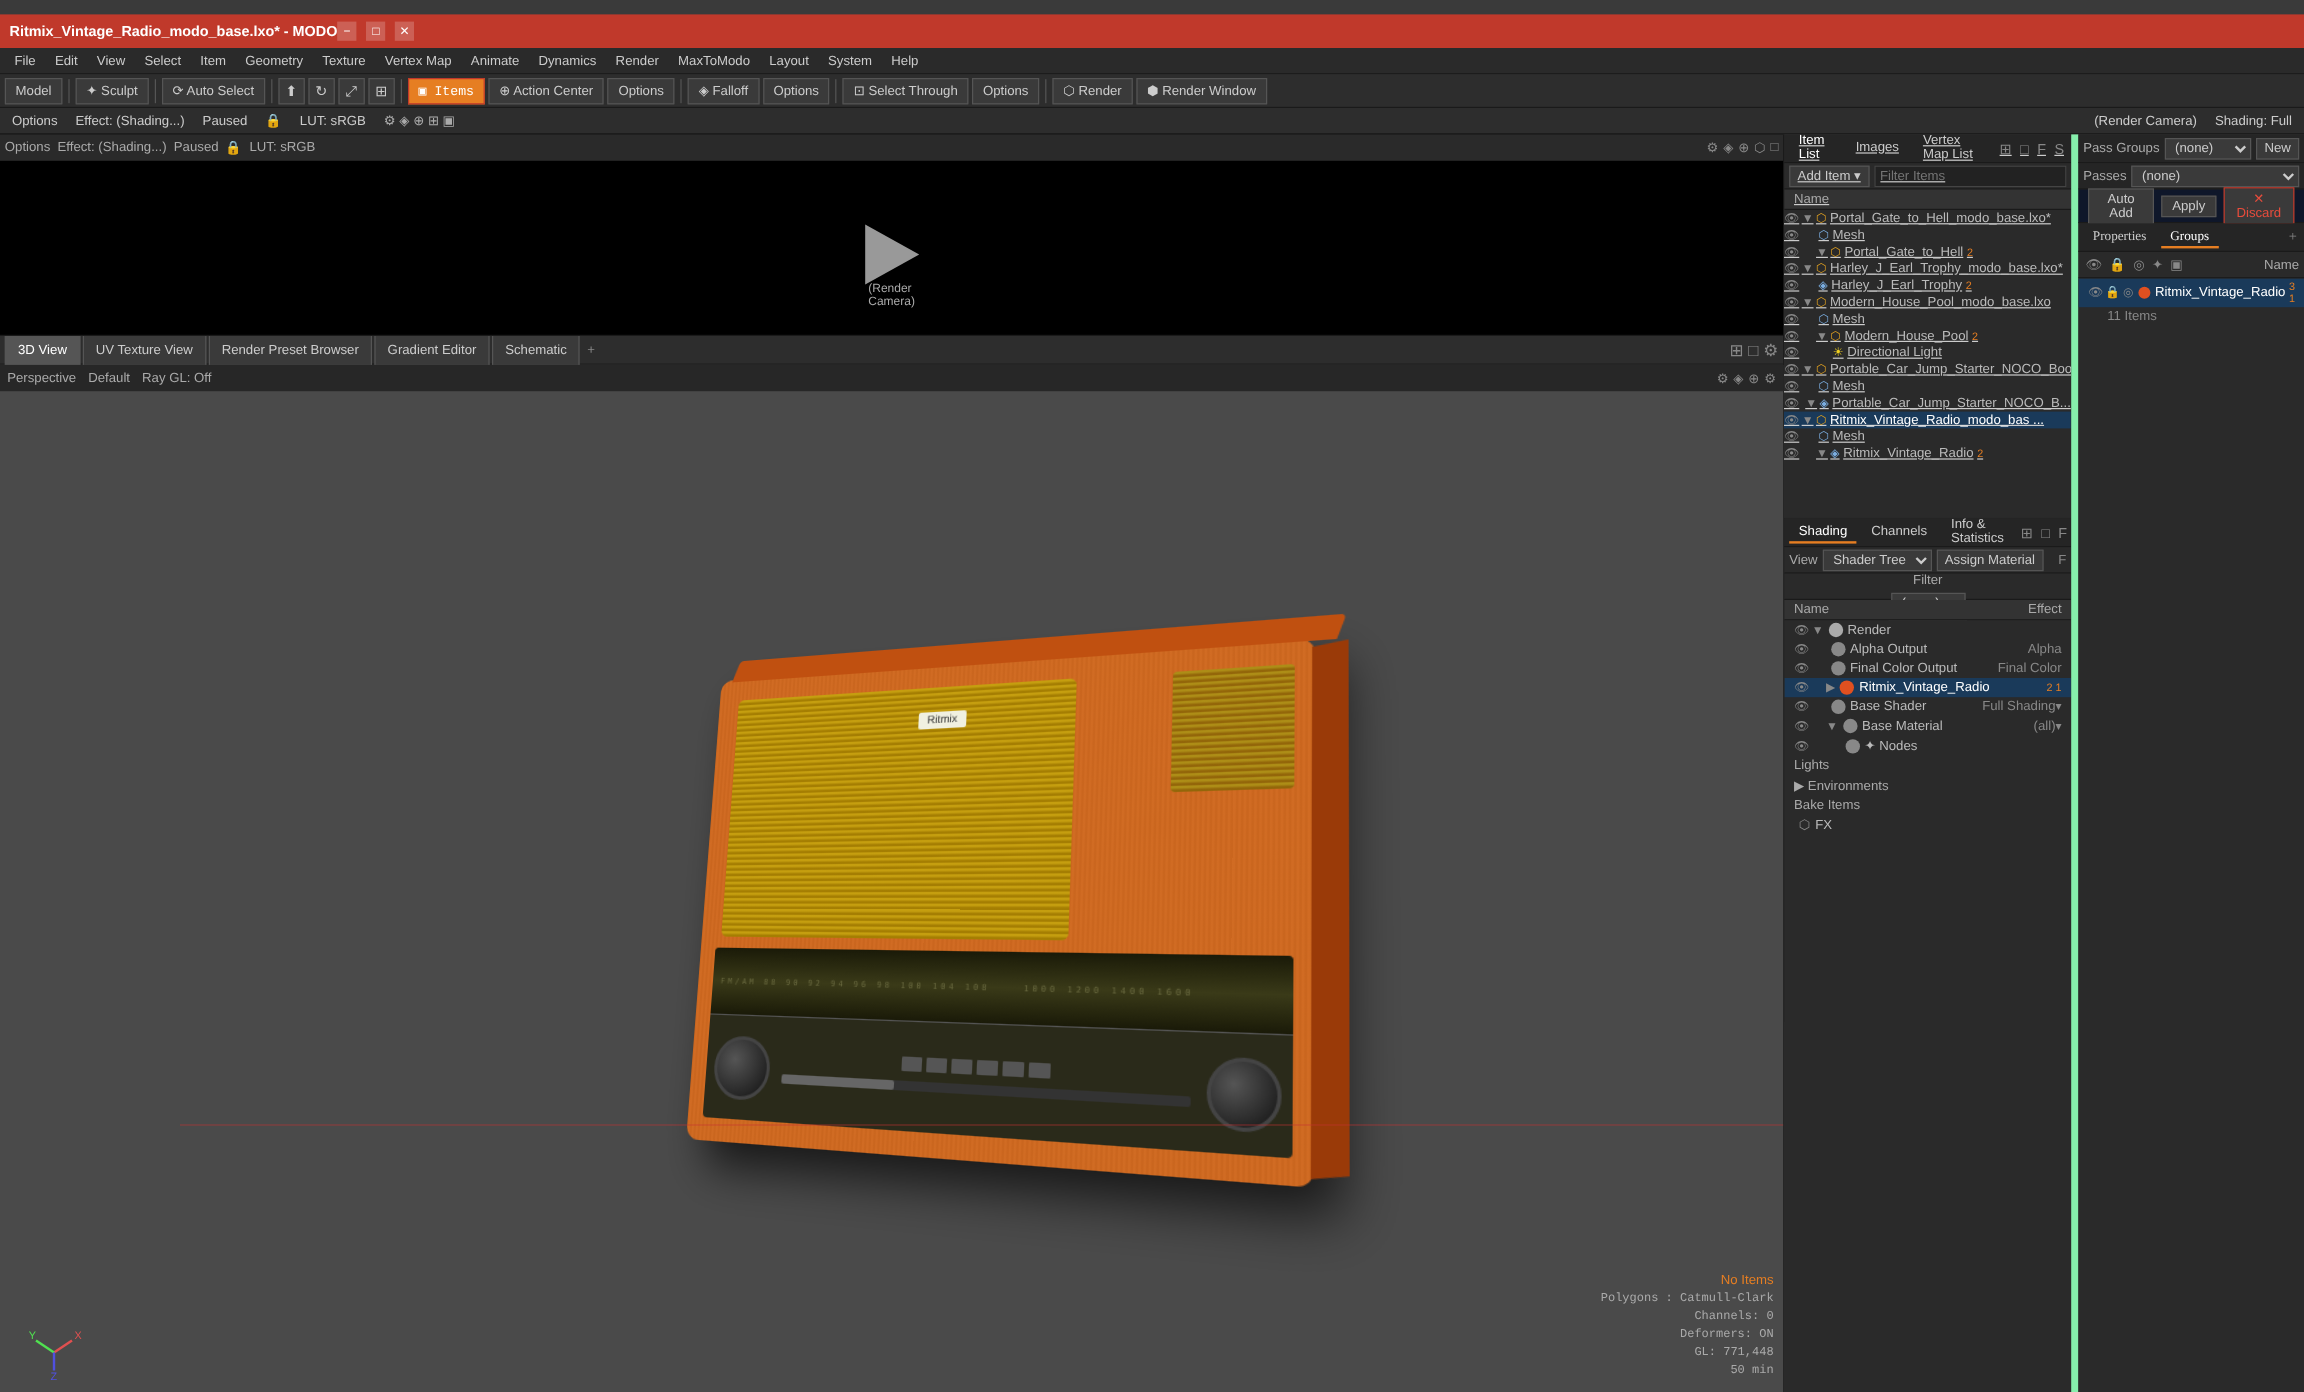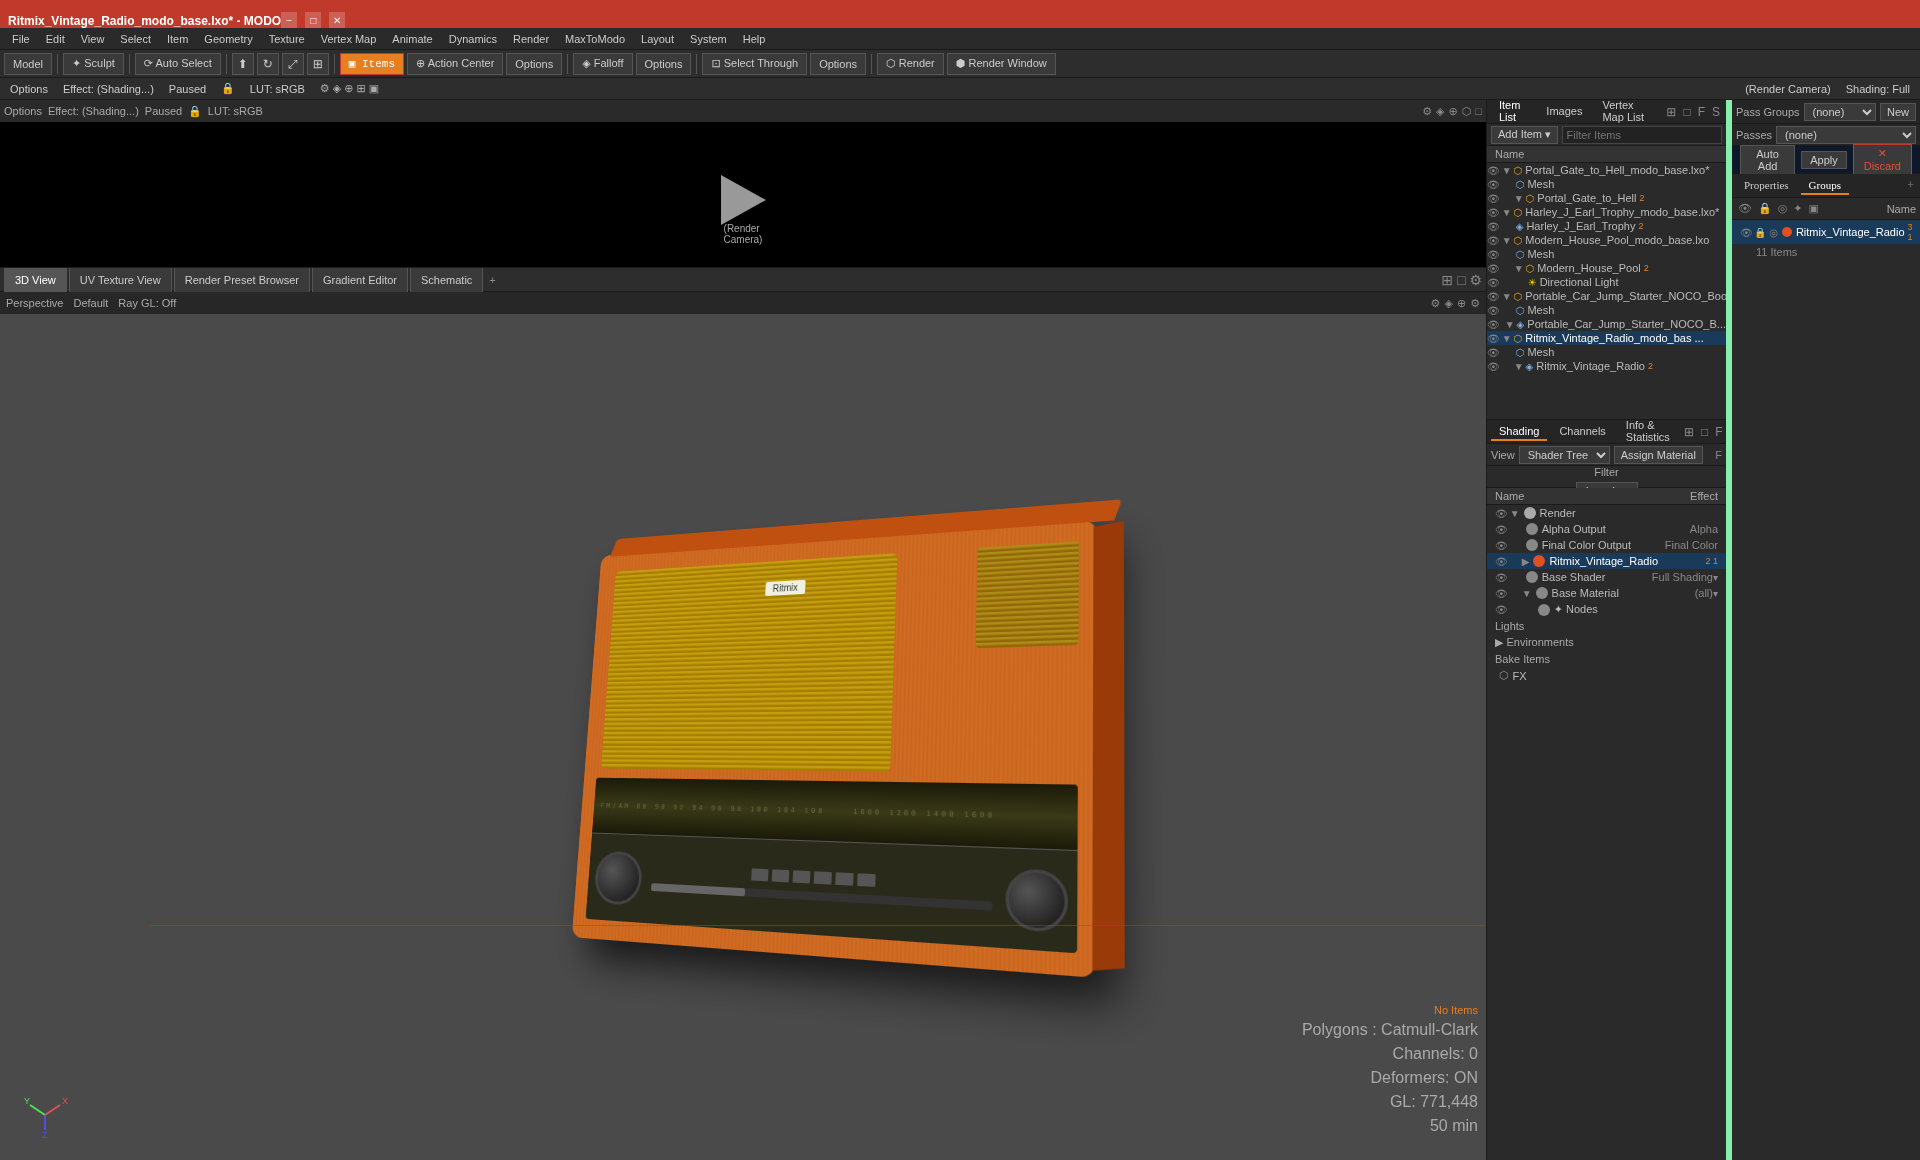--- a/index.html
+++ b/index.html
@@ -12,25 +12,26 @@
       height: 1160px;
       overflow: hidden;
       user-select: none;
     }
 
     
     #titlebar {
       background: #c0392b;
       height: 28px;
       display: flex;
-      align-items: flex-end;
+      align-items: center;
       padding: 0 8px;
       color: white;
       font-size: 12px;
       font-weight: bold;
+      margin-top: 12px;
     }
     #titlebar .win-controls { display: flex; gap: 8px; }
     #titlebar .win-btn {
       width: 16px; height: 16px;
       background: rgba(255,255,255,0.2);
       border: none; color: white; cursor: pointer;
       display: flex; align-items: center; justify-content: center;
       font-size: 10px;
     }
 
@@ -264,21 +265,21 @@
 
     
     #stats-overlay {
       position: absolute;
       bottom: 22px; right: 8px;
       text-align: right;
       color: #e67e22;
       font-size: 11px;
       line-height: 1.5;
     }
-    #stats-overlay .stat { color: #aaa; font-size: 16px; }
+    #stats-overlay .stat { color: #aaa; font-size: 10px; font-family: Liberation Mono, monospace; }
 
     
     #axes-indicator {
       position: absolute;
       bottom: 20px; left: 20px;
       width: 50px; height: 50px;
     }
 
     
     #right-panels {
@@ -288,20 +289,21 @@
       display: flex;
       flex-direction: column;
     }
 
     
     #item-list-panel {
       height: 320px;
       border-bottom: 1px solid #1a1a1a;
       display: flex;
       flex-direction: column;
+      text-decoration: underline;
     }
     #item-list-tabs {
       background: #252525;
       height: 24px;
       display: flex; align-items: center;
       padding: 0 4px; gap: 4px;
       border-bottom: 1px solid #1a1a1a;
     }
     .panel-tab {
       padding: 2px 8px;

